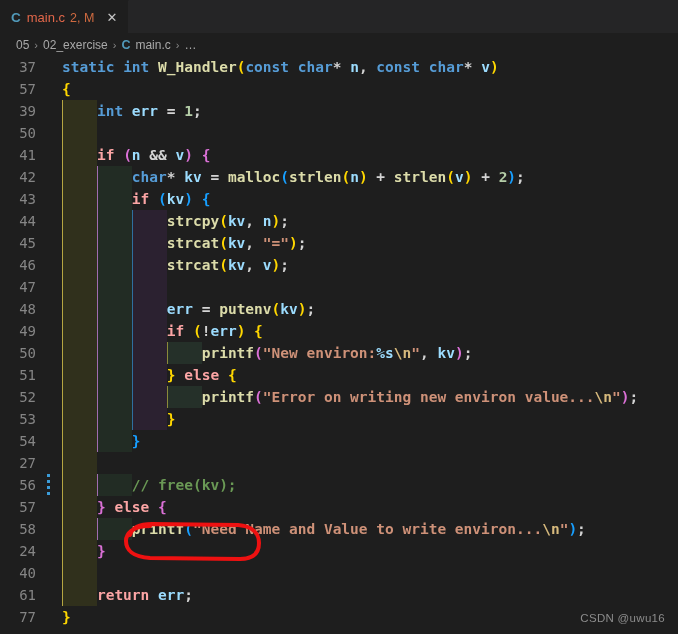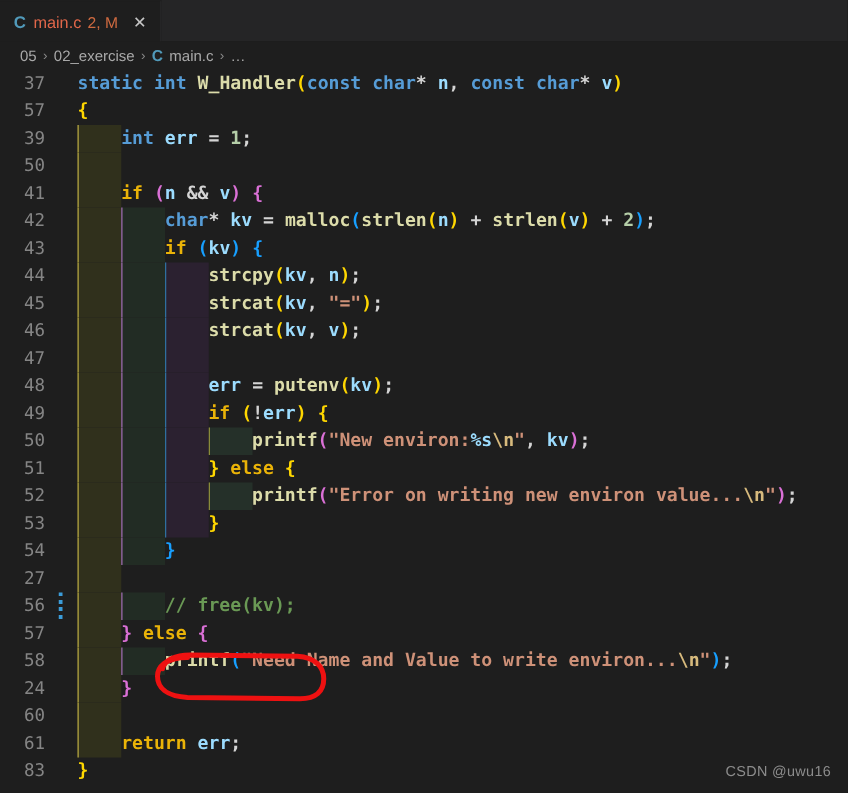--- a/index.html
+++ b/index.html
@@ -79,21 +79,21 @@
   .codetext{
     position:absolute;left:62px;top:0;height:22px;white-space:pre;font-weight:bold;
   }
 
   
   .ig{position:absolute;top:0;height:22px;}
   .ig-l{position:absolute;top:0;width:1px;height:22px;}
 
   
   .t-kw      {color:#569cd6;}  
-  .t-ctrl    {color:#eab308;}  
+  .t-ctrl    {color:#fca5a5;}  
   .t-fn      {color:#dcdcaa;}  
   .t-var     {color:#9cdcfe;}  
   .t-str     {color:#ce9178;}  
   .t-esc     {color:#d7ba7d;}  
   .t-fmt     {color:#9cdcfe;}  
   .t-num     {color:#b5cea8;}  
   .t-cmt     {color:#6a9955;}  
   .t-op      {color:#d4d4d4;}  
   .t-p0      {color:#ffd700;}  
   .t-p1      {color:#da70d6;}  
@@ -153,23 +153,23 @@
         <div class="code-row"><div class="ig" style="left: 62px; width: 34.96px; background: rgb(48, 48, 28);"></div><div class="ig-l" style="left: 62px; background: rgb(181, 166, 66);"></div><div class="ig" style="left: 96.96px; width: 34.96px; background: rgb(34, 44, 36);"></div><div class="ig-l" style="left: 96.96px; background: rgb(160, 108, 176);"></div><div class="ig" style="left: 131.92px; width: 34.96px; background: rgb(43, 33, 48);"></div><div class="ig-l" style="left: 131.92px; background: rgb(47, 111, 159);"></div><div class="ig" style="left: 166.88px; width: 34.96px; background: rgb(37, 48, 41);"></div><div class="ig-l" style="left: 166.88px; background: rgb(138, 138, 58);"></div><div class="gutter">50</div><div class="codetext"><span class="t-op">                </span><span class="t-fn">printf</span><span class="t-p1">(</span><span class="t-str">"New environ:</span><span class="t-fmt">%s</span><span class="t-esc">\n</span><span class="t-str">"</span><span class="t-op">,</span><span class="t-op"> </span><span class="t-var">kv</span><span class="t-p1">)</span><span class="t-op">;</span></div></div>
         <div class="code-row"><div class="ig" style="left: 62px; width: 34.96px; background: rgb(48, 48, 28);"></div><div class="ig-l" style="left: 62px; background: rgb(181, 166, 66);"></div><div class="ig" style="left: 96.96px; width: 34.96px; background: rgb(34, 44, 36);"></div><div class="ig-l" style="left: 96.96px; background: rgb(160, 108, 176);"></div><div class="ig" style="left: 131.92px; width: 34.96px; background: rgb(43, 33, 48);"></div><div class="ig-l" style="left: 131.92px; background: rgb(47, 111, 159);"></div><div class="gutter">51</div><div class="codetext"><span class="t-op">            </span><span class="t-p0">}</span><span class="t-op"> </span><span class="t-ctrl">else</span><span class="t-op"> </span><span class="t-p0">{</span></div></div>
         <div class="code-row"><div class="ig" style="left: 62px; width: 34.96px; background: rgb(48, 48, 28);"></div><div class="ig-l" style="left: 62px; background: rgb(181, 166, 66);"></div><div class="ig" style="left: 96.96px; width: 34.96px; background: rgb(34, 44, 36);"></div><div class="ig-l" style="left: 96.96px; background: rgb(160, 108, 176);"></div><div class="ig" style="left: 131.92px; width: 34.96px; background: rgb(43, 33, 48);"></div><div class="ig-l" style="left: 131.92px; background: rgb(47, 111, 159);"></div><div class="ig" style="left: 166.88px; width: 34.96px; background: rgb(37, 48, 41);"></div><div class="ig-l" style="left: 166.88px; background: rgb(138, 138, 58);"></div><div class="gutter">52</div><div class="codetext"><span class="t-op">                </span><span class="t-fn">printf</span><span class="t-p1">(</span><span class="t-str">"Error on writing new environ value...</span><span class="t-esc">\n</span><span class="t-str">"</span><span class="t-p1">)</span><span class="t-op">;</span></div></div>
         <div class="code-row"><div class="ig" style="left: 62px; width: 34.96px; background: rgb(48, 48, 28);"></div><div class="ig-l" style="left: 62px; background: rgb(181, 166, 66);"></div><div class="ig" style="left: 96.96px; width: 34.96px; background: rgb(34, 44, 36);"></div><div class="ig-l" style="left: 96.96px; background: rgb(160, 108, 176);"></div><div class="ig" style="left: 131.92px; width: 34.96px; background: rgb(43, 33, 48);"></div><div class="ig-l" style="left: 131.92px; background: rgb(47, 111, 159);"></div><div class="gutter">53</div><div class="codetext"><span class="t-op">            </span><span class="t-p0">}</span></div></div>
         <div class="code-row"><div class="ig" style="left: 62px; width: 34.96px; background: rgb(48, 48, 28);"></div><div class="ig-l" style="left: 62px; background: rgb(181, 166, 66);"></div><div class="ig" style="left: 96.96px; width: 34.96px; background: rgb(34, 44, 36);"></div><div class="ig-l" style="left: 96.96px; background: rgb(160, 108, 176);"></div><div class="gutter">54</div><div class="codetext"><span class="t-op">        </span><span class="t-p2">}</span></div></div>
         <div class="code-row"><div class="ig" style="left: 62px; width: 34.96px; background: rgb(48, 48, 28);"></div><div class="ig-l" style="left: 62px; background: rgb(181, 166, 66);"></div><div class="gutter">27</div><div class="codetext"></div></div>
         <div class="code-row"><div class="ig" style="left: 62px; width: 34.96px; background: rgb(48, 48, 28);"></div><div class="ig-l" style="left: 62px; background: rgb(181, 166, 66);"></div><div class="ig" style="left: 96.96px; width: 34.96px; background: rgb(34, 44, 36);"></div><div class="ig-l" style="left: 96.96px; background: rgb(160, 108, 176);"></div><div class="gutter">56</div><div class="glyph"><div class="diffmark"></div></div><div class="codetext"><span class="t-op">        </span><span class="t-cmt">// free(kv);</span></div></div>
         <div class="code-row"><div class="ig" style="left: 62px; width: 34.96px; background: rgb(48, 48, 28);"></div><div class="ig-l" style="left: 62px; background: rgb(181, 166, 66);"></div><div class="gutter">57</div><div class="codetext"><span class="t-op">    </span><span class="t-p1">}</span><span class="t-op"> </span><span class="t-ctrl">else</span><span class="t-op"> </span><span class="t-p1">{</span></div></div>
         <div class="code-row"><div class="ig" style="left: 62px; width: 34.96px; background: rgb(48, 48, 28);"></div><div class="ig-l" style="left: 62px; background: rgb(181, 166, 66);"></div><div class="ig" style="left: 96.96px; width: 34.96px; background: rgb(34, 44, 36);"></div><div class="ig-l" style="left: 96.96px; background: rgb(160, 108, 176);"></div><div class="gutter">58</div><div class="codetext"><span class="t-op">        </span><span class="t-fn">printf</span><span class="t-p2">(</span><span class="t-str">"Need Name and Value to write environ...</span><span class="t-esc">\n</span><span class="t-str">"</span><span class="t-p2">)</span><span class="t-op">;</span></div></div>
         <div class="code-row"><div class="ig" style="left: 62px; width: 34.96px; background: rgb(48, 48, 28);"></div><div class="ig-l" style="left: 62px; background: rgb(181, 166, 66);"></div><div class="gutter">24</div><div class="codetext"><span class="t-op">    </span><span class="t-p1">}</span></div></div>
-        <div class="code-row"><div class="ig" style="left: 62px; width: 34.96px; background: rgb(48, 48, 28);"></div><div class="ig-l" style="left: 62px; background: rgb(181, 166, 66);"></div><div class="gutter">60</div><div class="codetext"></div></div>
+        <div class="code-row"><div class="ig" style="left: 62px; width: 34.96px; background: rgb(48, 48, 28);"></div><div class="ig-l" style="left: 62px; background: rgb(181, 166, 66);"></div><div class="gutter">40</div><div class="codetext"></div></div>
         <div class="code-row"><div class="ig" style="left: 62px; width: 34.96px; background: rgb(48, 48, 28);"></div><div class="ig-l" style="left: 62px; background: rgb(181, 166, 66);"></div><div class="gutter">61</div><div class="codetext"><span class="t-op">    </span><span class="t-ctrl">return</span><span class="t-op"> </span><span class="t-var">err</span><span class="t-op">;</span></div></div>
-        <div class="code-row"><div class="gutter">83</div><div class="codetext"><span class="t-p0">}</span></div></div>
+        <div class="code-row"><div class="gutter">77</div><div class="codetext"><span class="t-p0">}</span></div></div>
       </div>
 
     <svg class="annot" width="678" height="578">
       <path id="annot-path" d="M 150 470
                C 132 470, 126 478, 126 485
                C 126 494, 133 501, 150 502
                L 240 503
                C 253 503, 259 497, 259 487
                C 259 477, 252 470, 238 469
                L 152 468

